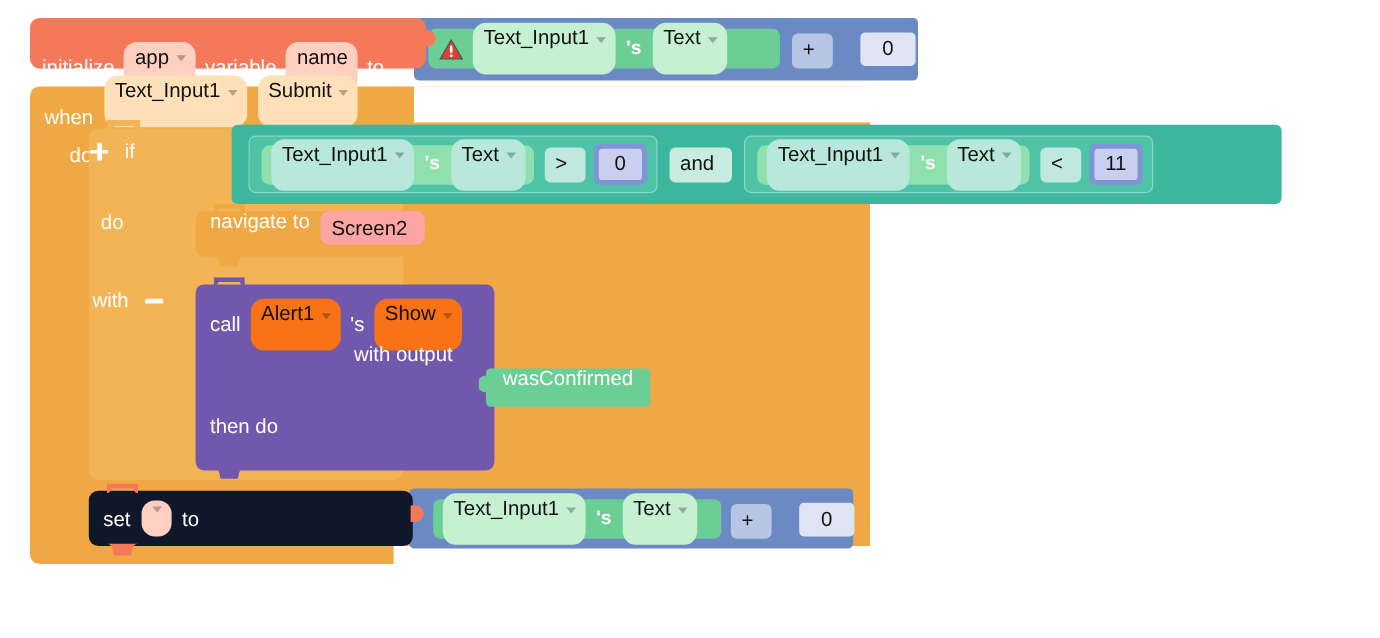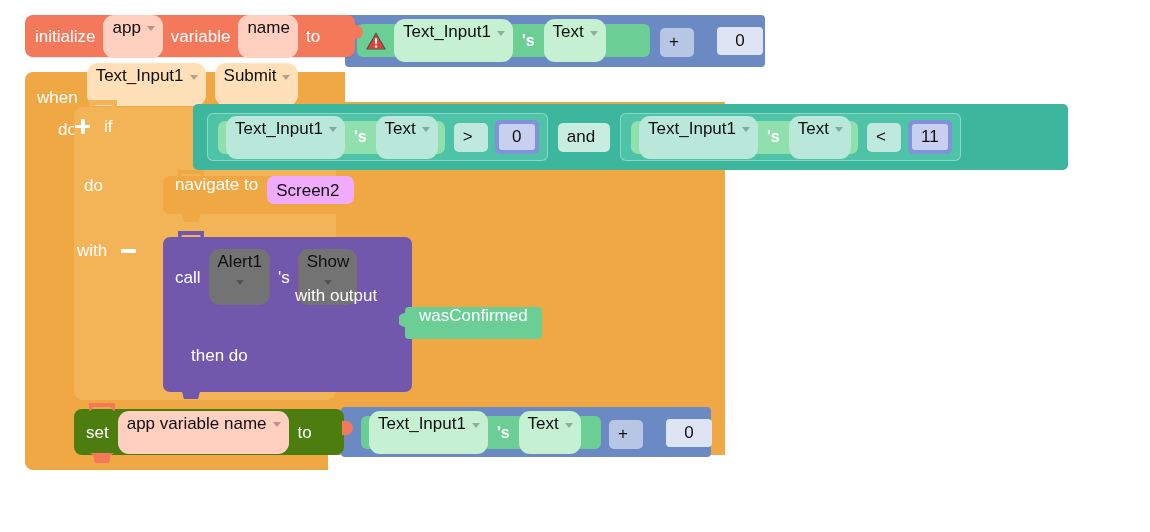--- a/index.html
+++ b/index.html
@@ -24,30 +24,30 @@
     font-size:17px;color:#101010;white-space:nowrap;
     box-sizing:border-box;
   }
   .chip .caret{
     width:0;height:0;border-left:4.5px solid transparent;border-right:4.5px solid transparent;
     border-top:5px solid rgba(0,0,0,.28);display:inline-block;margin-top:2px;
   }
   .chip.on-salmon{background:#ffcfc0;}
   .chip.on-orange{background:#ffe0b8;}
   .chip.on-green{background:#c6f0d2;}
-  .chip.on-purple{background:#737373;flex-direction:column;}
+  .chip.on-purple{background:#f97316;}
   .chip.on-lightteal{background:#b9e8da;}
 
   
   #init-block{
     left:25px;top:15px;width:330px;height:42px;
     background:#f4795b;border-radius:8px 8px 8px 8px;
     box-shadow:0 1px 0 rgba(0,0,0,.08);
   }
-  #init-block .inner{display:flex;align-items:center;height:100%;padding-left:10px;gap:8px;}
+  #init-block .inner{display:flex;align-items:center;height:100%;padding-left:10px;gap:8px;margin-top:20px;}
   #init-socket{
     left:345px;top:15px;width:420px;height:52px;background:#6b8ac4;border-radius:4px;
   }
   #init-inner-green{
     left:12px;top:9px;width:293px;height:33px;background:#6bce94;border-radius:6px;
   }
   #init-inner-green .g-inner{display:flex;align-items:center;height:100%;padding-left:8px;gap:7px;}
 
   .warnicon{width:22px;height:20px;position:relative;display:inline-block;flex:none;}
   .warnicon svg{display:block;}
@@ -117,41 +117,41 @@
     display:inline-flex;align-items:flex-end;gap:7px;background:#c8ede0;border-radius:5px;
     padding:4px 8px 5px 9px;font-size:17px;color:#101010;margin:0 10px;
   }
   .greens{color:#ffffff;font-size:16px;font-weight:bold;margin:0 2px;}
 
   
   #nav-block{
     left:163px;top:176px;width:252px;height:38px;background:#f0a844;border-radius:7px;
   }
   #nav-block .inner{display:flex;align-items:flex-start;height:100%;padding-left:12px;gap:9px;}
-  .nav-socket{background:#f0abfc;border-radius:7px;height:28px;display:flex;align-items:center;padding:0 7px 0 9px;gap:7px;}
+  .nav-socket{background:#fca5a5;border-radius:7px;height:28px;display:flex;align-items:center;padding:0 7px 0 9px;gap:7px;}
 
   
   #call-block{
     left:163px;top:237px;width:249px;height:155px;background:#7258ad;border-radius:7px;
   }
   #call-head{position:absolute;left:12px;top:12px;display:flex;align-items:center;gap:8px;}
   #call-withoutput{position:absolute;left:132px;top:50px;}
-  #call-thendo{position:absolute;left:12px;top:110px;margin-left:16px;}
+  #call-thendo{position:absolute;left:12px;top:110px;}
   #wasconfirmed{
     left:405px;top:307px;height:32px;background:#6bce94;border-radius:4px;
     display:flex;align-items:flex-start;padding:0 14px;
   }
   #whenshowdone{
     left:255px;top:341px;height:34px;background:#c5bbdf;border-radius:9px;
     display:flex;align-items:center;padding:0 14px;
   }
 
   
   #set-block{
-    left:74px;top:409px;width:270px;height:46px;background:#4d7c0f;border-radius:8px;
+    left:74px;top:409px;width:270px;height:46px;background:#0f172a;border-radius:8px;
   }
   #set-block .inner{display:flex;align-items:center;height:100%;padding-left:12px;gap:9px;}
   #set-socket{
     left:341px;top:407px;width:370px;height:50px;background:#6b8ac4;border-radius:4px;
   }
   #set-inner-green{
     left:20px;top:9px;width:240px;height:33px;background:#6bce94;border-radius:6px;
   }
   #set-inner-green .g-inner{display:flex;align-items:center;height:100%;padding-left:8px;gap:7px;}
 </style>
@@ -351,21 +351,20 @@
     </div>
     <div style="position:absolute;left:325px;top:12px;">
       <span class="numfield">0</span>
     </div>
   </div>
 
   <div class="blk" id="set-block">
     <div class="inner">
       <span class="lbl">set</span>
       <span class="chip on-salmon">
-        <span>app variable name</span>
         <i class="caret"></i>
       </span>
       <span class="lbl">to</span>
     </div>
     <svg style="position:absolute;right:-10px;top:12px;" width="12" height="22">
       <path d="M0 0 h4 a7 7 0 0 1 0 14 h-4 z" fill="#f4795b"></path>
     </svg>
   </div>
 
   <svg class="blk" style="left:178px;top:170px;" width="26" height="8">

